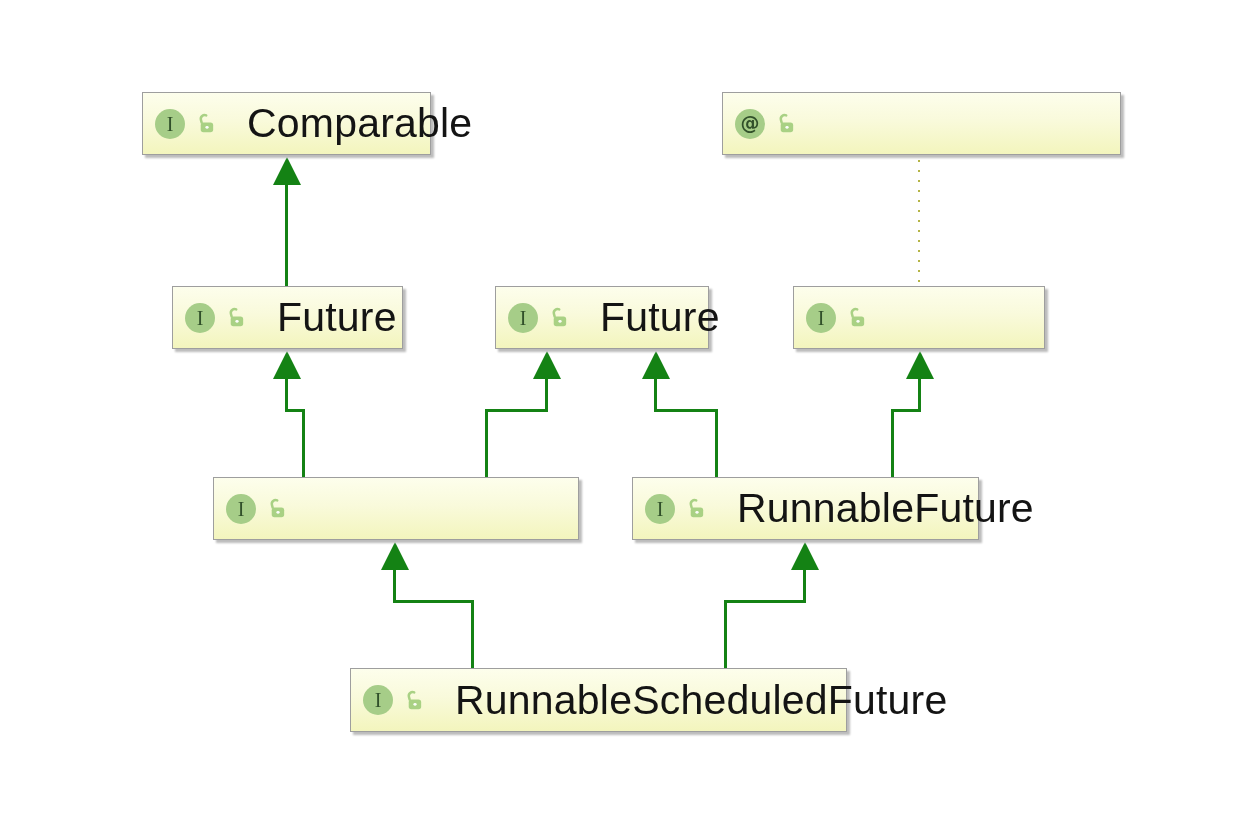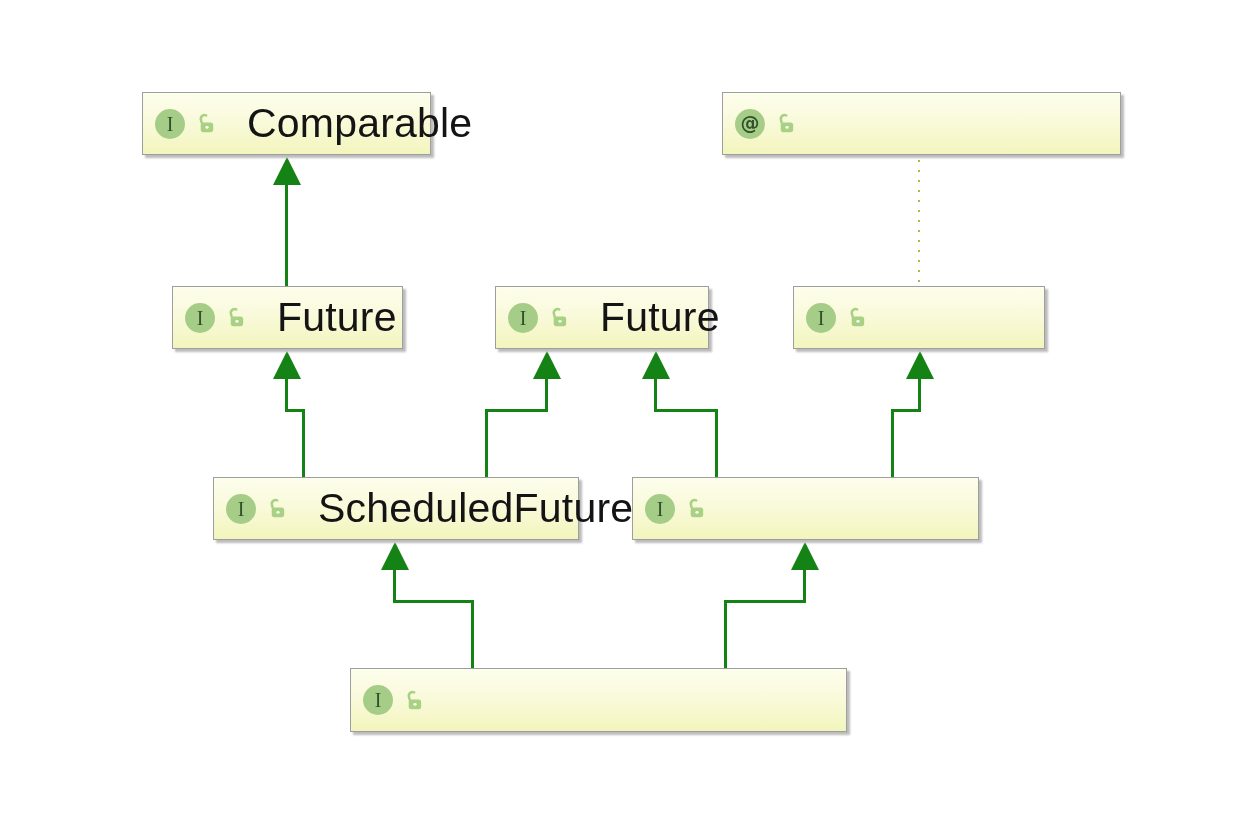--- a/index.html
+++ b/index.html
@@ -176,38 +176,39 @@
 
   <div class="node" style="left:213px; top:477px; width:366px; height:63px;">
     <span class="badge">
         <span>I</span>
       </span>
     <svg class="lock" width="23" height="23" viewBox="0 0 24 24">
       <path d="M8 11 L8 8.2 A4 4 0 0 1 14.6 5.2" fill="none" stroke="#a9d184" stroke-width="2.6" stroke-linecap="round" transform="rotate(-16 8 11)"></path>
       <rect x="7" y="11" width="13" height="10" rx="2.8" fill="#a9d184"></rect>
       <rect x="11.9" y="14.6" width="3.4" height="2.8" rx="1.4" fill="#ffffff" opacity="0.95"></rect>
     </svg>
-    <span class="label">ScheduledFuture</span>
   </div>
 
   <div class="node" style="left:632px; top:477px; width:347px; height:63px;">
     <span class="badge">
         <span>I</span>
       </span>
     <svg class="lock" width="23" height="23" viewBox="0 0 24 24">
       <path d="M8 11 L8 8.2 A4 4 0 0 1 14.6 5.2" fill="none" stroke="#a9d184" stroke-width="2.6" stroke-linecap="round" transform="rotate(-16 8 11)"></path>
       <rect x="7" y="11" width="13" height="10" rx="2.8" fill="#a9d184"></rect>
       <rect x="11.9" y="14.6" width="3.4" height="2.8" rx="1.4" fill="#ffffff" opacity="0.95"></rect>
     </svg>
+    <span class="label">RunnableFuture</span>
   </div>
 
   <div class="node" style="left:350px; top:668px; width:497px; height:64px;">
     <span class="badge">
         <span>I</span>
       </span>
     <svg class="lock" width="23" height="23" viewBox="0 0 24 24">
       <path d="M8 11 L8 8.2 A4 4 0 0 1 14.6 5.2" fill="none" stroke="#a9d184" stroke-width="2.6" stroke-linecap="round" transform="rotate(-16 8 11)"></path>
       <rect x="7" y="11" width="13" height="10" rx="2.8" fill="#a9d184"></rect>
       <rect x="11.9" y="14.6" width="3.4" height="2.8" rx="1.4" fill="#ffffff" opacity="0.95"></rect>
     </svg>
+    <span class="label">RunnableScheduledFuture</span>
   </div>
 
 </div>
 
 </body></html>

